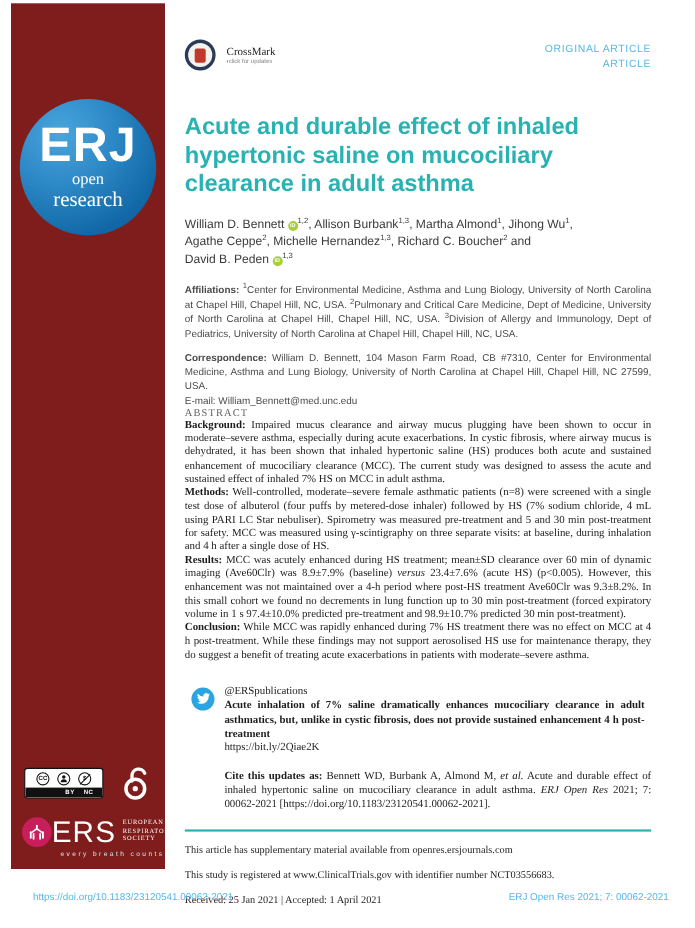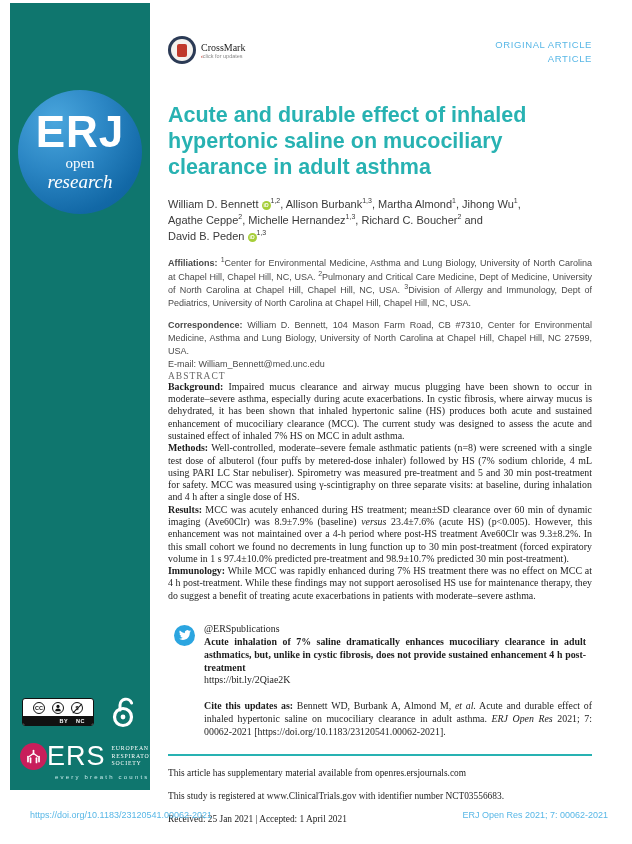--- a/index.html
+++ b/index.html
@@ -1,27 +1,27 @@
 <!DOCTYPE html>
 <html><head>
 <meta charset="utf-8">
 <style>
   * { margin:0; padding:0; box-sizing:border-box; }
   html,body { background:#fff; }
   .page { position:relative; width:632px; height:844px; background:#fff; overflow:hidden;
           font-family:"Liberation Serif", serif; color:#222; }
 
   
-  .sidebar { position:absolute; left:10px; top:3px; width:140px; height:787px; background:#0f766e;padding-left:44px; }
+  .sidebar { position:absolute; left:10px; top:3px; width:140px; height:787px; background:#7f1d1d;padding-left:44px; }
   .erj-circle { position:absolute; left:8px; top:87px; width:124px; height:124px; border-radius:50%;
     background: radial-gradient(circle at 30% 25%, #4aa6dd 0%, #2b86c4 40%, #1268a6 75%, #0d5d98 100%);
     display:flex; flex-direction:column; align-items:center; justify-content:center; color:#fff; }
   .erj-circle .erj { font-family:"Liberation Sans", sans-serif; font-weight:bold; font-size:44px; line-height:0.95; letter-spacing:1px; }
   .erj-circle .open { font-family:"Liberation Serif", serif; font-size:15px; line-height:1.1; margin-top:2px; }
-  .erj-circle .research { font-family:"Liberation Serif", serif; font-style:italic; font-size:19px; line-height:1.1; }
+  .erj-circle .research { font-family:"Liberation Serif", serif; font-size:19px; line-height:1.1; }
 
   .cc-badge { position:absolute; left:12px; top:695px; width:72px; height:28px; background:#fff;
     border:1px solid #111; border-radius:3px; display:flex; flex-direction:column; overflow:hidden; }
   .cc-row { flex:1; display:flex; align-items:center; justify-content:space-evenly; padding:1px 3px; }
   .cc-circ { width:12px; height:12px; border:1.2px solid #111; border-radius:50%; display:flex;
     align-items:center; justify-content:center; font-family:"Liberation Sans", sans-serif;
     font-weight:bold; font-size:5.5px; color:#111; position:relative; }
   .cc-circ.nc::after { content:""; position:absolute; left:-1px; top:5px; width:13px; height:1.4px;
     background:#111; transform:rotate(-45deg); }
   .cc-strip { height:9px; background:#111; color:#fff; font-family:"Liberation Sans", sans-serif;
@@ -42,21 +42,21 @@
   
   .content { position:absolute; left:168px; top:36px; width:424px; }
 
   .top-row { position:relative; height:42px; }
   .crossmark { display:flex; align-items:center; cursor:pointer; width:120px; }
   .cm-circle { width:28px; height:28px; border-radius:50%; background:#2b3a55; display:flex;
     align-items:center; justify-content:center; flex:0 0 auto; }
   .cm-inner { width:22px; height:22px; border-radius:50%; background:#f4f2ee; display:flex;
     align-items:center; justify-content:center; }
   .cm-mark { width:10px; height:13px; background:#c0392b; border-radius:2px; }
-  .cm-text { margin-left:5px; }
+  .cm-text { margin-left:10px; }
   .cm-name { font-family:"Liberation Serif", serif; font-size:10px; color:#222; }
   .cm-sub { font-family:"Liberation Sans", sans-serif; font-size:5.5px; color:#888; }
   .cm-sub::before { content:"\2039 "; color:#c0392b; font-weight:bold; }
   .header-right { position:absolute; right:0; top:2px; text-align:right;
     font-family:"Liberation Sans", sans-serif; color:#58b7e6; font-size:9.5px; letter-spacing:0.6px; line-height:1.45; }
 
   .title { margin-top:24px; font-family:"Liberation Sans", sans-serif; font-weight:bold;
     color:#28b2b2; font-size:21.5px; line-height:1.22; width:410px; }
 
   .authors { margin-top:16px; font-family:"Liberation Sans", sans-serif; font-size:11px;
@@ -186,21 +186,21 @@
 
     <p class="meta"><b>Affiliations:</b> <sup>1</sup>Center for Environmental Medicine, Asthma and Lung Biology, University of North Carolina at Chapel Hill, Chapel Hill, NC, USA. <sup>2</sup>Pulmonary and Critical Care Medicine, Dept of Medicine, University of North Carolina at Chapel Hill, Chapel Hill, NC, USA. <sup>3</sup>Division of Allergy and Immunology, Dept of Pediatrics, University of North Carolina at Chapel Hill, Chapel Hill, NC, USA.</p>
     <p class="meta"><b>Correspondence:</b> William D. Bennett, 104 Mason Farm Road, CB #7310, Center for Environmental Medicine, Asthma and Lung Biology, University of North Carolina at Chapel Hill, Chapel Hill, NC 27599, USA.</p>
     <p class="meta email">E-mail: William_Bennett@med.unc.edu</p>
 
     <div class="abstract-label">ABSTRACT</div>
     <div class="abstract">
       <p><b>Background:</b> Impaired mucus clearance and airway mucus plugging have been shown to occur in moderate–severe asthma, especially during acute exacerbations. In cystic fibrosis, where airway mucus is dehydrated, it has been shown that inhaled hypertonic saline (HS) produces both acute and sustained enhancement of mucociliary clearance (MCC). The current study was designed to assess the acute and sustained effect of inhaled 7% HS on MCC in adult asthma.</p>
       <p><b>Methods:</b> Well-controlled, moderate–severe female asthmatic patients (n=8) were screened with a single test dose of albuterol (four puffs by metered-dose inhaler) followed by HS (7% sodium chloride, 4 mL using PARI LC Star nebuliser). Spirometry was measured pre-treatment and 5 and 30 min post-treatment for safety. MCC was measured using γ-scintigraphy on three separate visits: at baseline, during inhalation and 4 h after a single dose of HS.</p>
       <p><b>Results:</b> MCC was acutely enhanced during HS treatment; mean±SD clearance over 60 min of dynamic imaging (Ave60Clr) was 8.9±7.9% (baseline) <i>versus</i> 23.4±7.6% (acute HS) (p&lt;0.005). However, this enhancement was not maintained over a 4-h period where post-HS treatment Ave60Clr was 9.3±8.2%. In this small cohort we found no decrements in lung function up to 30 min post-treatment (forced expiratory volume in 1 s 97.4±10.0% predicted pre-treatment and 98.9±10.7% predicted 30 min post-treatment).</p>
-      <p><b>Immunology:</b> While MCC was rapidly enhanced during 7% HS treatment there was no effect on MCC at 4 h post-treatment. While these findings may not support aerosolised HS use for maintenance therapy, they do suggest a benefit of treating acute exacerbations in patients with moderate–severe asthma.</p>
+      <p><b>Conclusion:</b> While MCC was rapidly enhanced during 7% HS treatment there was no effect on MCC at 4 h post-treatment. While these findings may not support aerosolised HS use for maintenance therapy, they do suggest a benefit of treating acute exacerbations in patients with moderate–severe asthma.</p>
     </div>
 
     <div class="tweet">
       <span class="tw-icon">
         <svg width="12" height="12" viewBox="0 0 24 24">
             <path fill="#fff" d="M23.95 4.57c-.88.39-1.83.65-2.82.77a4.93 4.93 0 0 0 2.16-2.72c-.95.56-2 .96-3.12 1.18a4.92 4.92 0 0 0-8.39 4.49A13.95 13.95 0 0 1 1.64 3.16a4.92 4.92 0 0 0 1.52 6.57 4.9 4.9 0 0 1-2.23-.61v.06a4.92 4.92 0 0 0 3.95 4.83 4.9 4.9 0 0 1-2.21.08 4.93 4.93 0 0 0 4.6 3.42A9.87 9.87 0 0 1 0 19.54a13.9 13.9 0 0 0 7.55 2.21c9.05 0 14-7.5 14-13.99l-.01-.63a10 10 0 0 0 2.41-2.56z"></path>
           </svg>
       </span>
       <div class="tw-body">
         <div class="tw-handle">@ERSpublications</div>

